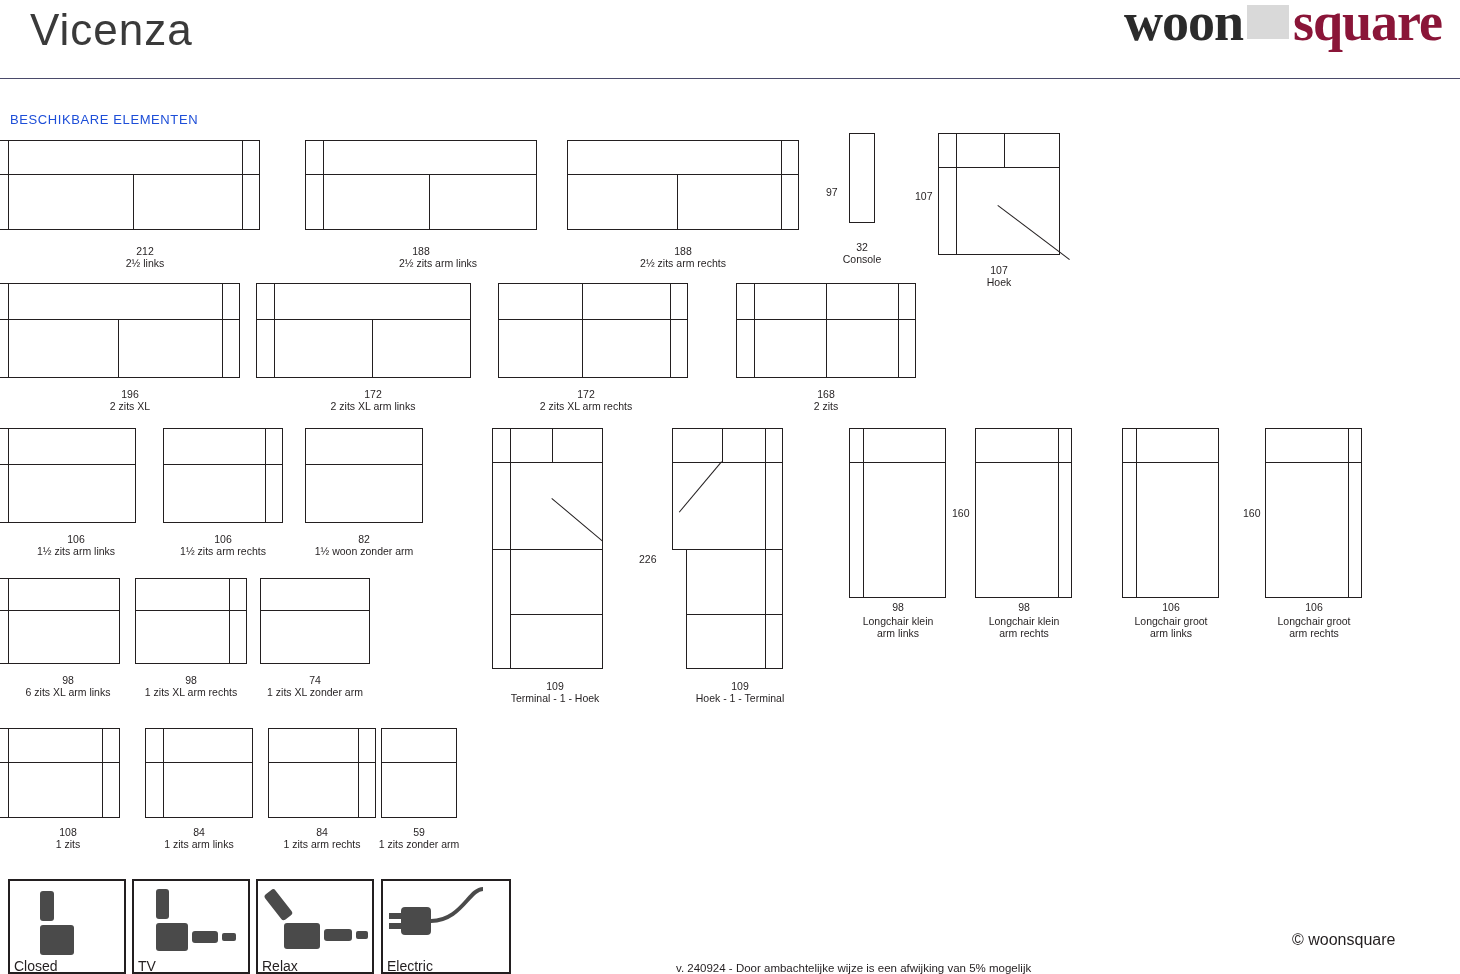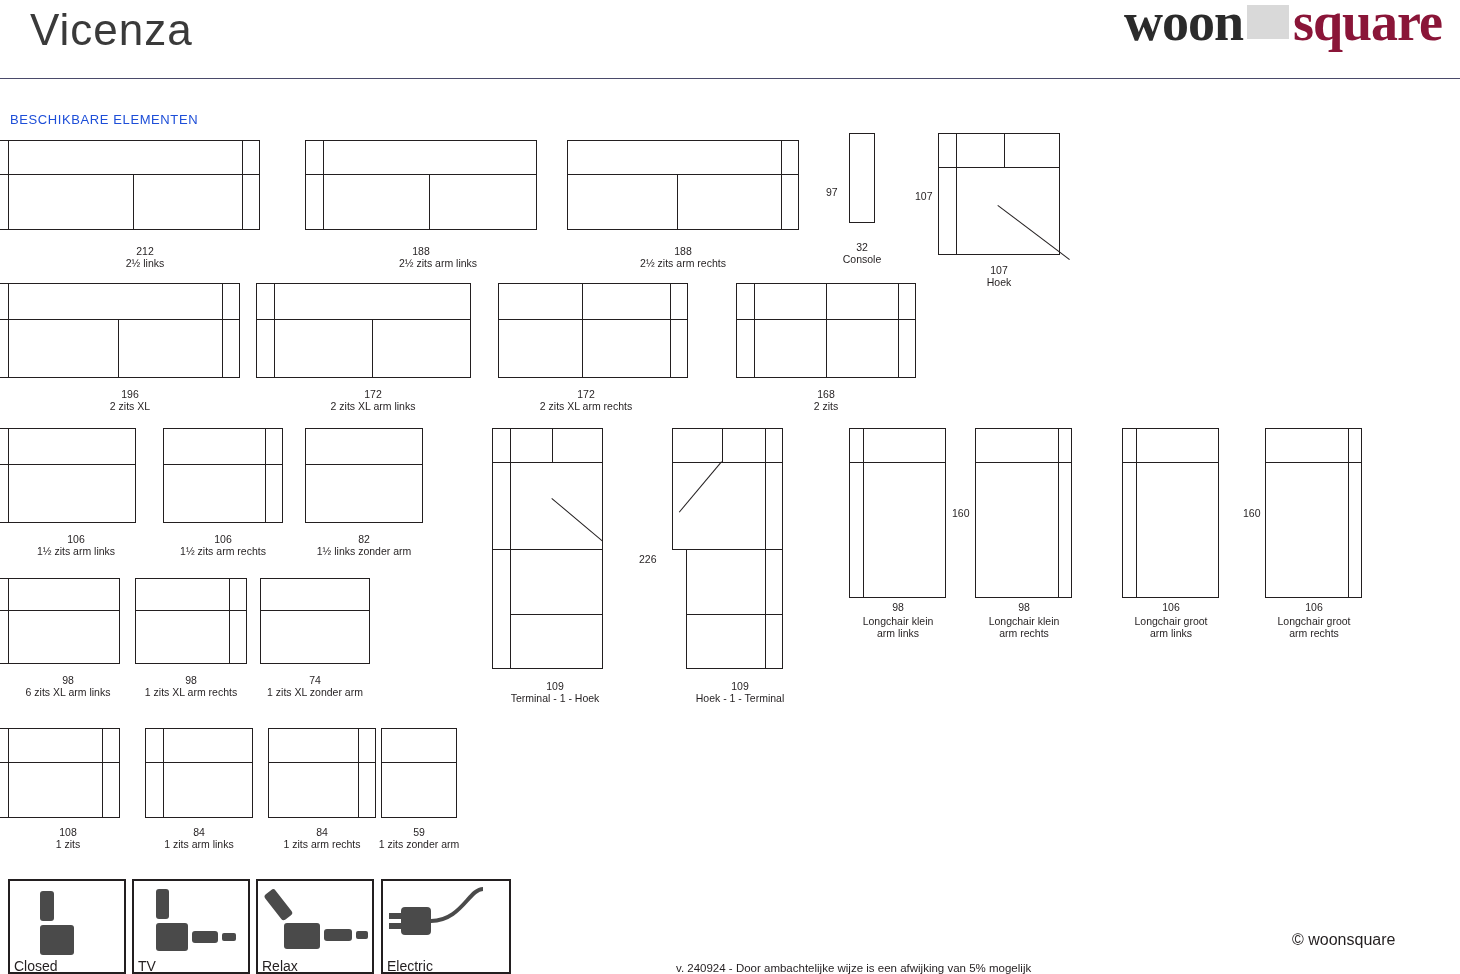--- a/index.html
+++ b/index.html
@@ -160,21 +160,21 @@
     <div class="ln vl" style="left:102px;top:0;height:95px;"></div>
   </div>
   <div class="cap" style="left:173px;top:533px;width:100px;">106</div>
   <div class="cap" style="left:153px;top:545px;width:140px;">1½ zits arm rechts</div>
 
   <div class="el" style="left:305px;top:428px;width:118px;height:100px;">
     <div class="frame" style="left:0;top:0;width:118px;height:95px;"></div>
     <div class="ln hl" style="left:0;top:36px;width:118px;"></div>
   </div>
   <div class="cap" style="left:314px;top:533px;width:100px;">82</div>
-  <div class="cap" style="left:294px;top:545px;width:140px;">1½ links zonder arm</div>
+  <div class="cap" style="left:294px;top:545px;width:140px;">1½ woon zonder arm</div>
 
   <div class="el" style="left:492px;top:428px;width:125px;height:260px;">
     <div class="frame" style="left:0;top:0;width:111px;height:122px;"></div>
     <div class="frame" style="left:0;top:121px;width:111px;height:120px;"></div>
     <div class="ln hl" style="left:0;top:34px;width:111px;"></div>
     <div class="ln vl" style="left:18px;top:0;height:241px;"></div>
     <div class="ln vl" style="left:60px;top:0;height:34px;"></div>
     <div class="ln hl" style="left:18px;top:186px;width:93px;"></div>
     <div class="ln" style="left:60px;top:70px;width:66px;height:1px;transform:rotate(40deg);transform-origin:0 0;"></div>
   </div>

